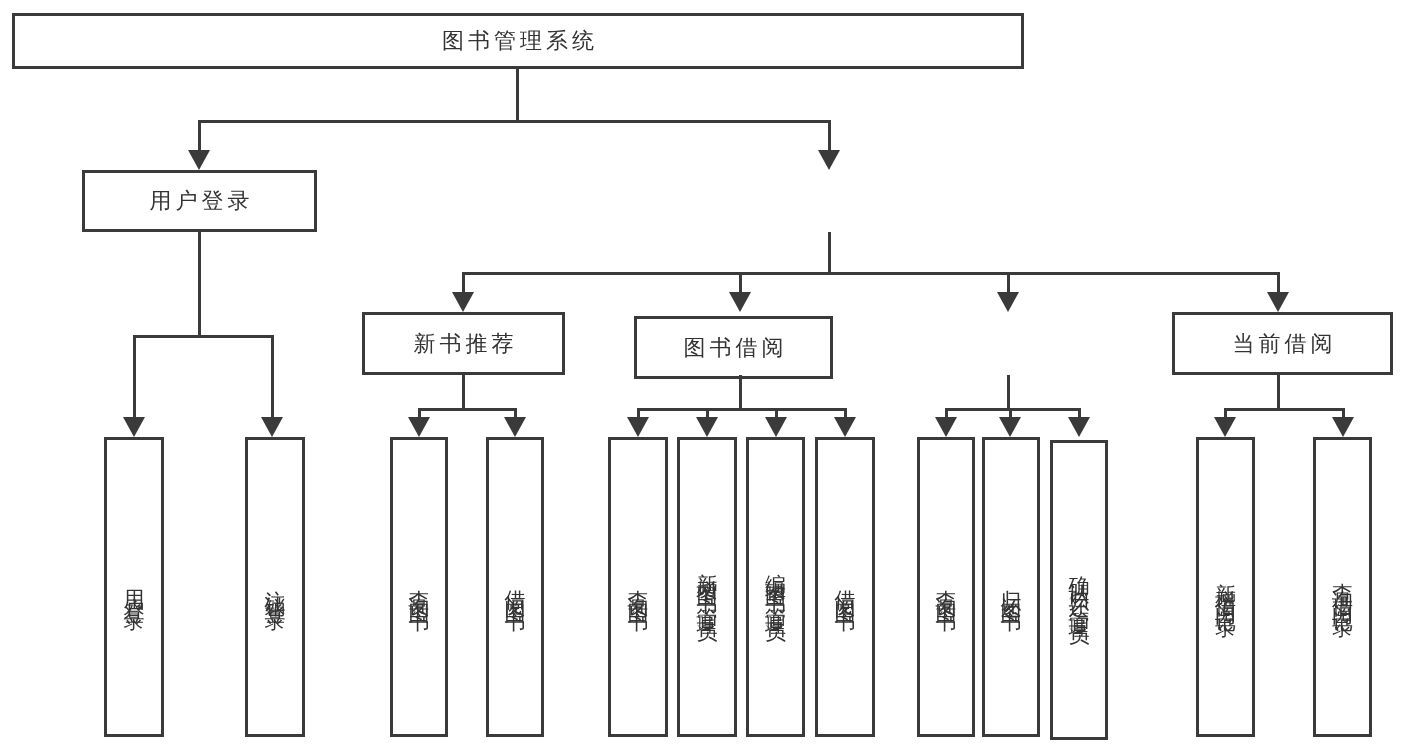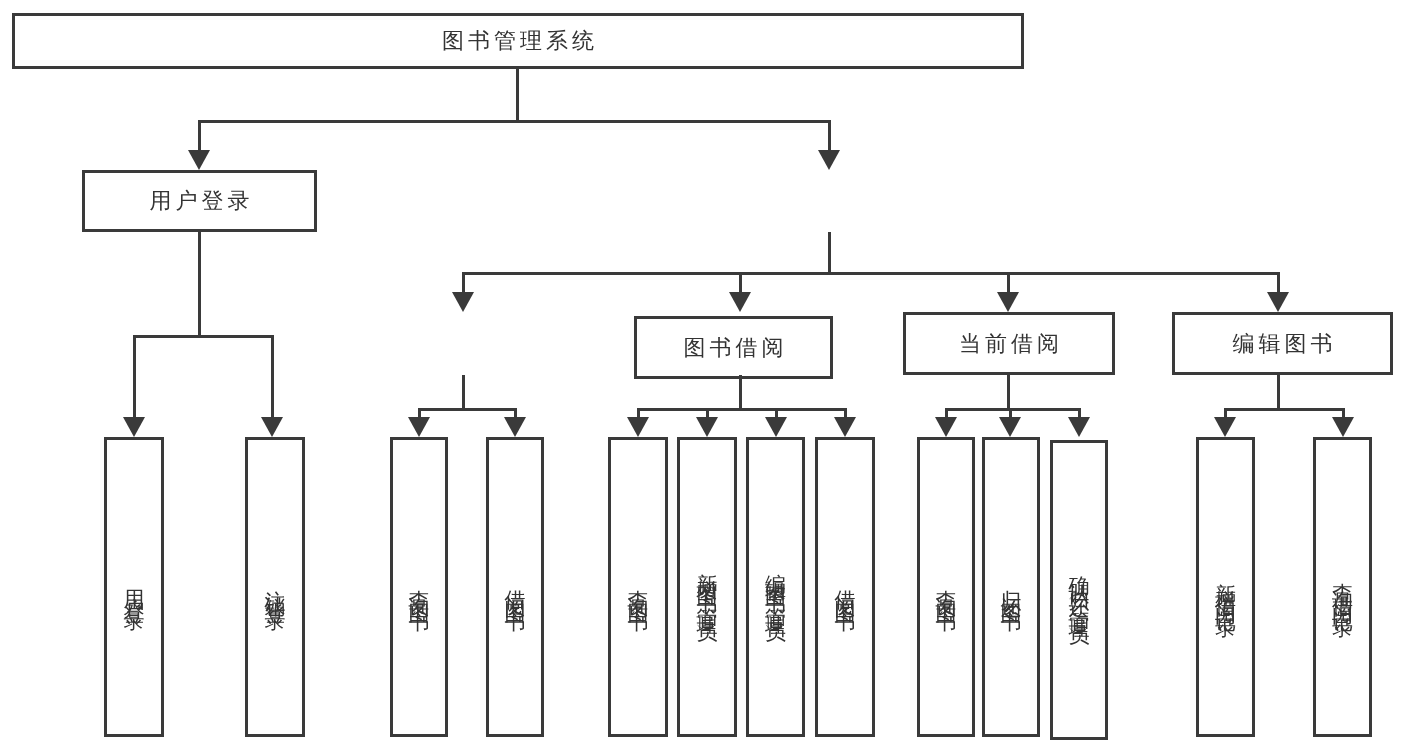--- a/index.html
+++ b/index.html
@@ -84,28 +84,28 @@
   <div class="hl" style="left:461.5px;top:272px;width:818px"></div>
   <div class="vl" style="left:461.5px;top:272px;height:22px"></div>
   <div class="arr" style="left:452px;top:292px"></div>
   <div class="vl" style="left:738.5px;top:272px;height:22px"></div>
   <div class="arr" style="left:729px;top:292px"></div>
   <div class="vl" style="left:1006.5px;top:272px;height:22px"></div>
   <div class="arr" style="left:997px;top:292px"></div>
   <div class="vl" style="left:1276.5px;top:272px;height:22px"></div>
   <div class="arr" style="left:1267px;top:292px"></div>
 
+  <div class="box h" style="left:362px;top:312px;width:203px;height:63px">
+    <span>新书推荐</span>
+  </div>
   <div class="box h" style="left:634px;top:316px;width:199px;height:63px">
     <span>图书借阅</span>
   </div>
-  <div class="box h" style="left:903px;top:312px;width:212px;height:63px">
+  <div class="box h" style="left:1172px;top:312px;width:221px;height:63px">
     <span>当前借阅</span>
-  </div>
-  <div class="box h" style="left:1172px;top:312px;width:221px;height:63px">
-    <span>编辑图书</span>
   </div>
 
   <div class="vl" style="left:461.5px;top:375px;height:33px"></div>
   <div class="hl" style="left:417.5px;top:408px;width:99px"></div>
   <div class="vl" style="left:417.5px;top:408px;height:11px"></div>
   <div class="arr" style="left:408px;top:417px"></div>
   <div class="vl" style="left:513.5px;top:408px;height:11px"></div>
   <div class="arr" style="left:504px;top:417px"></div>
 
   <div class="vl" style="left:738.5px;top:375px;height:33px"></div>

